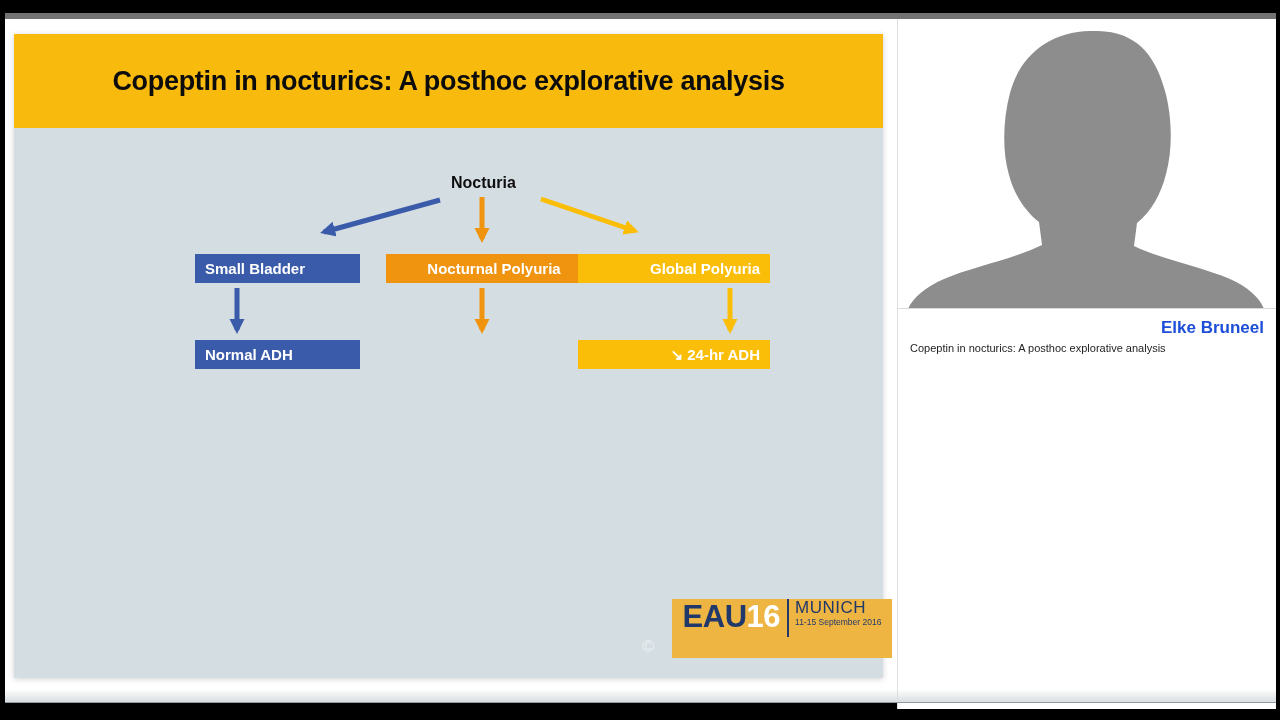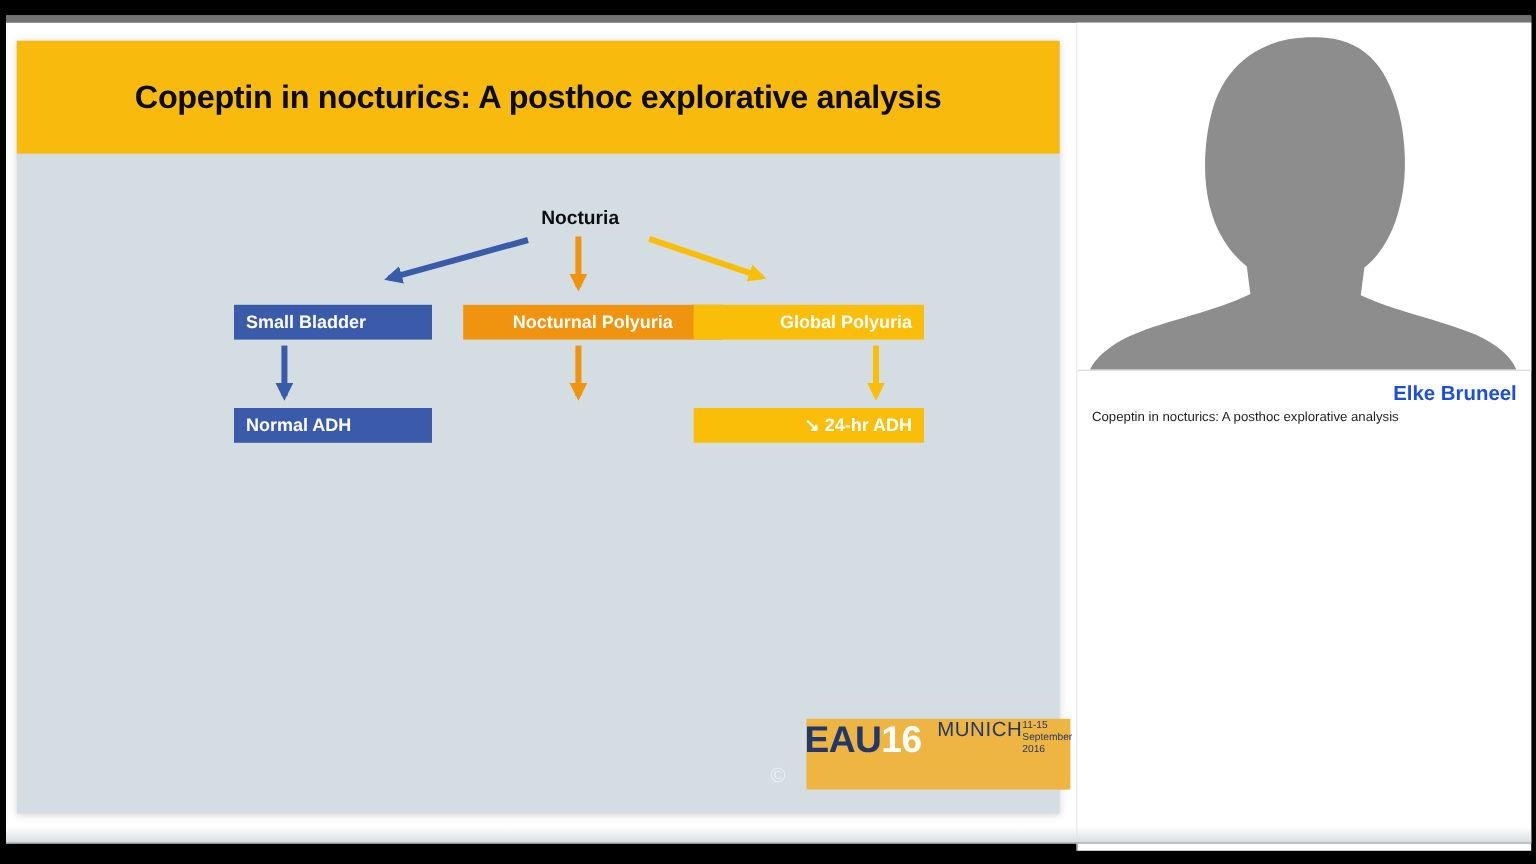--- a/index.html
+++ b/index.html
@@ -63,21 +63,21 @@
     font-size:17px; color:rgba(255,255,255,0.55);
   }
   .eau-logo {
     position:absolute; left:644px; top:565px; width:220px; height:59px;
     background:var(--logo-bg, #EFB542);
     display:flex; align-items:flex-start; justify-content:center;margin-left:14px;
   }
   .eau-brand { font-size:31px; font-weight:800; color:var(--navy, #21386B); letter-spacing:-0.5px; }
   .eau-year  { font-size:31px; font-weight:800; color:#fff; letter-spacing:-0.5px; }
   .logo-sep  { width:2px; height:38px; background:var(--navy, #21386B); margin:0 6px 0 7px; }
-  .logo-right { display:flex; flex-direction:row; color:var(--navy, #21386B); }
+  .logo-right { display:flex; flex-direction:column; color:var(--navy, #21386B); }
   .logo-city  { font-size:17px; line-height:18px; letter-spacing:0.5px; }
   .logo-dates { font-size:8.5px; line-height:10px; }
   
   .divider-v {
     position:absolute; left:892px; top:0; width:1px; height:690px; background:#e0e0e0;
   }
   .side-panel { position:absolute; left:893px; top:0; width:378px; height:690px; background:#fff; }
   .photo {
     position:relative; width:378px; height:290px;
     background:#fff; border-bottom:1px solid #dadada; overflow:hidden;

